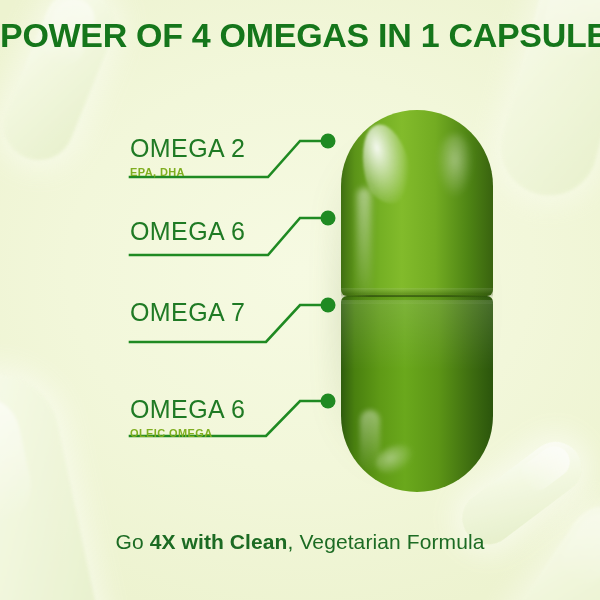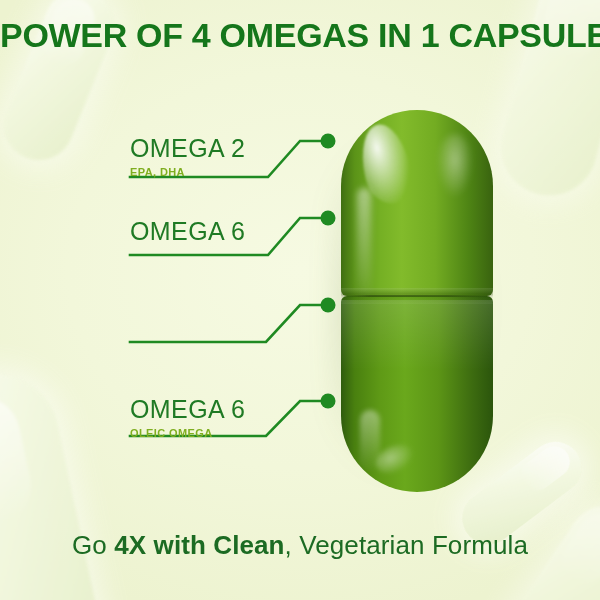--- a/index.html
+++ b/index.html
@@ -286,21 +286,21 @@
     pointer-events: none;
   }
 
   
   #tagline {
     position: absolute;
     left: 0;
     top: 530px;
     width: 600px;
     text-align: center;
-    font-size: 26px;
+    font-size: 21px;
     color: #1c6b23;
     letter-spacing: 0.1px;
     white-space: nowrap;
   }
   #tagline .bold { font-weight: 700; }
 </style>
 </head>
 <body>
 
 <div id="poster">
@@ -344,20 +344,21 @@
 
   <div id="callouts">
     <div class="callout" id="callout-0">
       <div class="callout-title">OMEGA 2</div>
       <div class="callout-sub">EPA, DHA</div>
     </div>
     <div class="callout" id="callout-1">
       <div class="callout-title">OMEGA 6</div>
     </div>
     <div class="callout" id="callout-2">
+      <div class="callout-title">OMEGA 7</div>
     </div>
     <div class="callout" id="callout-3">
       <div class="callout-title">OMEGA 6</div>
       <div class="callout-sub">OLEIC  OMEGA</div>
     </div>
   </div>
 
   <div id="tagline"><span>Go </span><span class="bold">4X with Clean</span><span>, Vegetarian Formula</span></div>
 
 </div>

